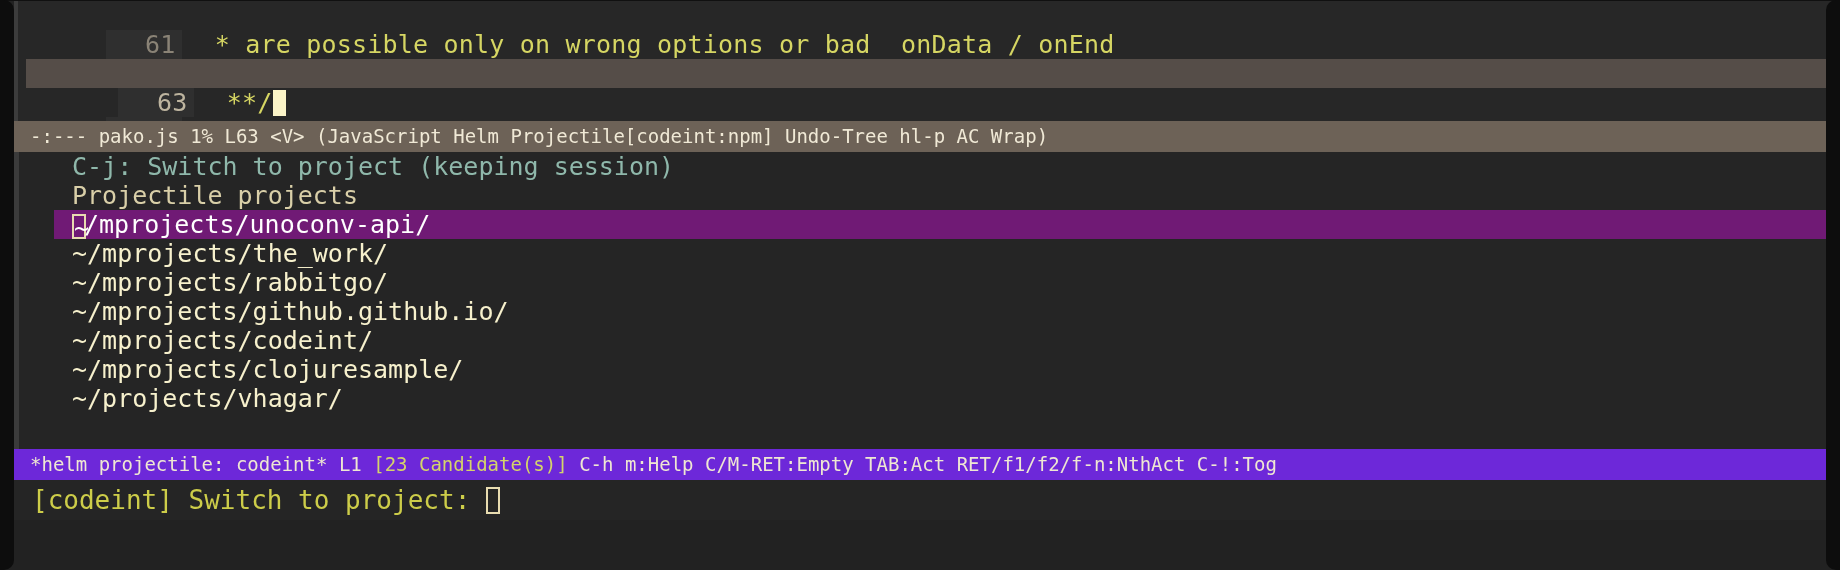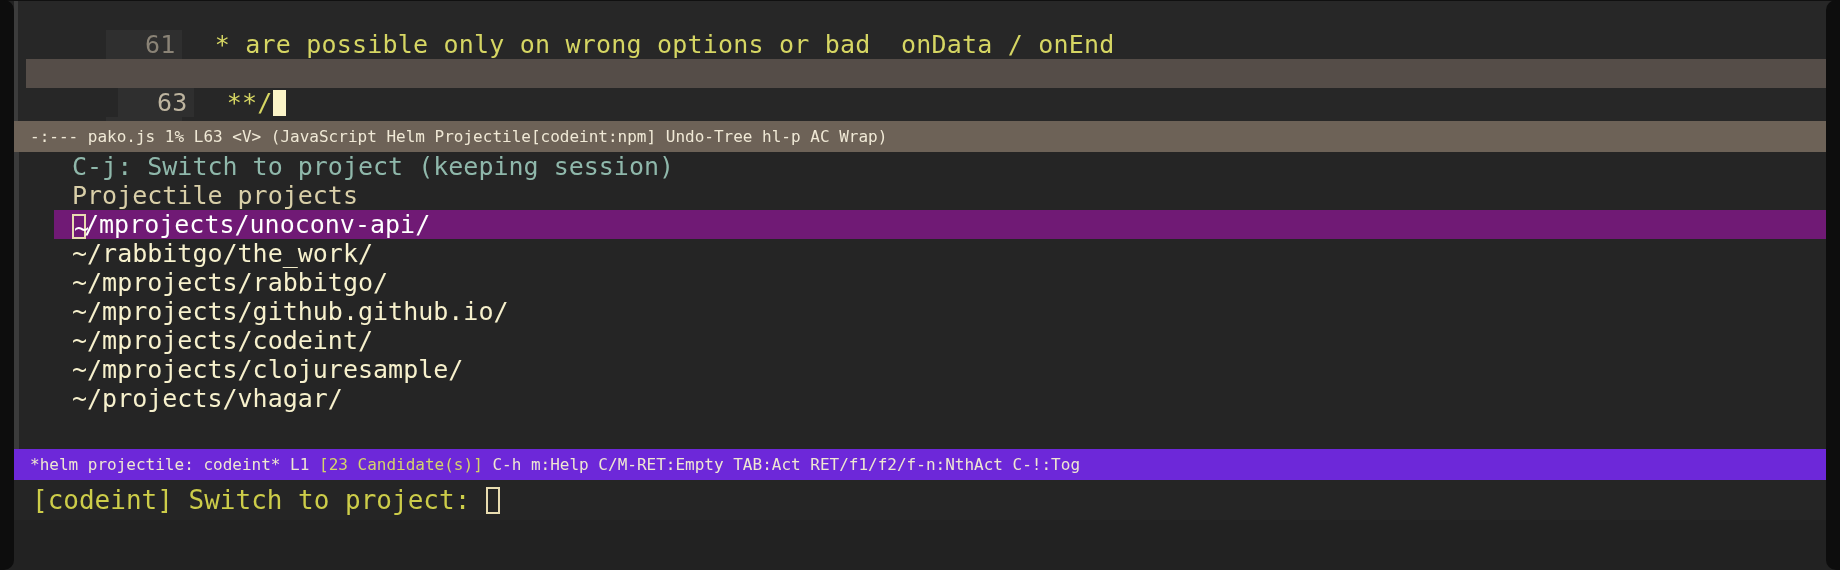--- a/index.html
+++ b/index.html
@@ -85,21 +85,21 @@
 
   
   .modeline {
     position: absolute;
     left: 14px;
     width: 1826px;
     height: 31px;
     line-height: 31px;
     background: #6d6257;
     color: #e4dcc6;
-    font-size: 16px;
+    font-size: 19px;
     white-space: nowrap;
     overflow: hidden;
     box-sizing: border-box;
     padding-left: 16px;
   }
   #main-modeline { top: 120px; }
   .ml-file { color: #f0e9d6; }
 
   
   #helm-window {
@@ -214,21 +214,21 @@
   <div class="modeline" id="main-modeline"><span class="ml-file">-:---   pako.js          1% L63    &lt;V&gt;    (JavaScript Helm Projectile[codeint:npm] Undo-Tree hl-p AC Wrap)</span></div>
 
   <div id="helm-window">
     <div class="gutter-bar"></div>
 
     <div class="helm-row hint">C-j: Switch to project (keeping session)</div>
     <div class="helm-row source">Projectile projects</div>
 
     <div class="helm-row candidate selected"><span class="sel-cursor">~</span><span>/mprojects/unoconv-api/</span></div>
 
-    <div class="helm-row candidate">~/rabbitgo/the_work/</div>
+    <div class="helm-row candidate">~/mprojects/the_work/</div>
     <div class="helm-row candidate">~/mprojects/rabbitgo/</div>
     <div class="helm-row candidate">~/mprojects/github.github.io/</div>
     <div class="helm-row candidate">~/mprojects/codeint/</div>
     <div class="helm-row candidate">~/mprojects/clojuresample/</div>
     <div class="helm-row candidate">~/projects/vhagar/</div>
   </div>
 
   <div class="modeline" id="helm-modeline"><span class="hm-buf">*helm projectile: codeint*</span><span class="hm-buf"> </span><span class="hm-buf">L1</span><span>    </span><span class="hm-count">[23 Candidate(s)]</span><span>  </span><span class="hm-keys">C-h m:Help C/M-RET:Empty TAB:Act RET/f1/f2/f-n:NthAct C-!:Tog</span></div>
 
   <div id="minibuffer"><span>[codeint] Switch to project: </span><span class="mb-cursor"></span></div>

